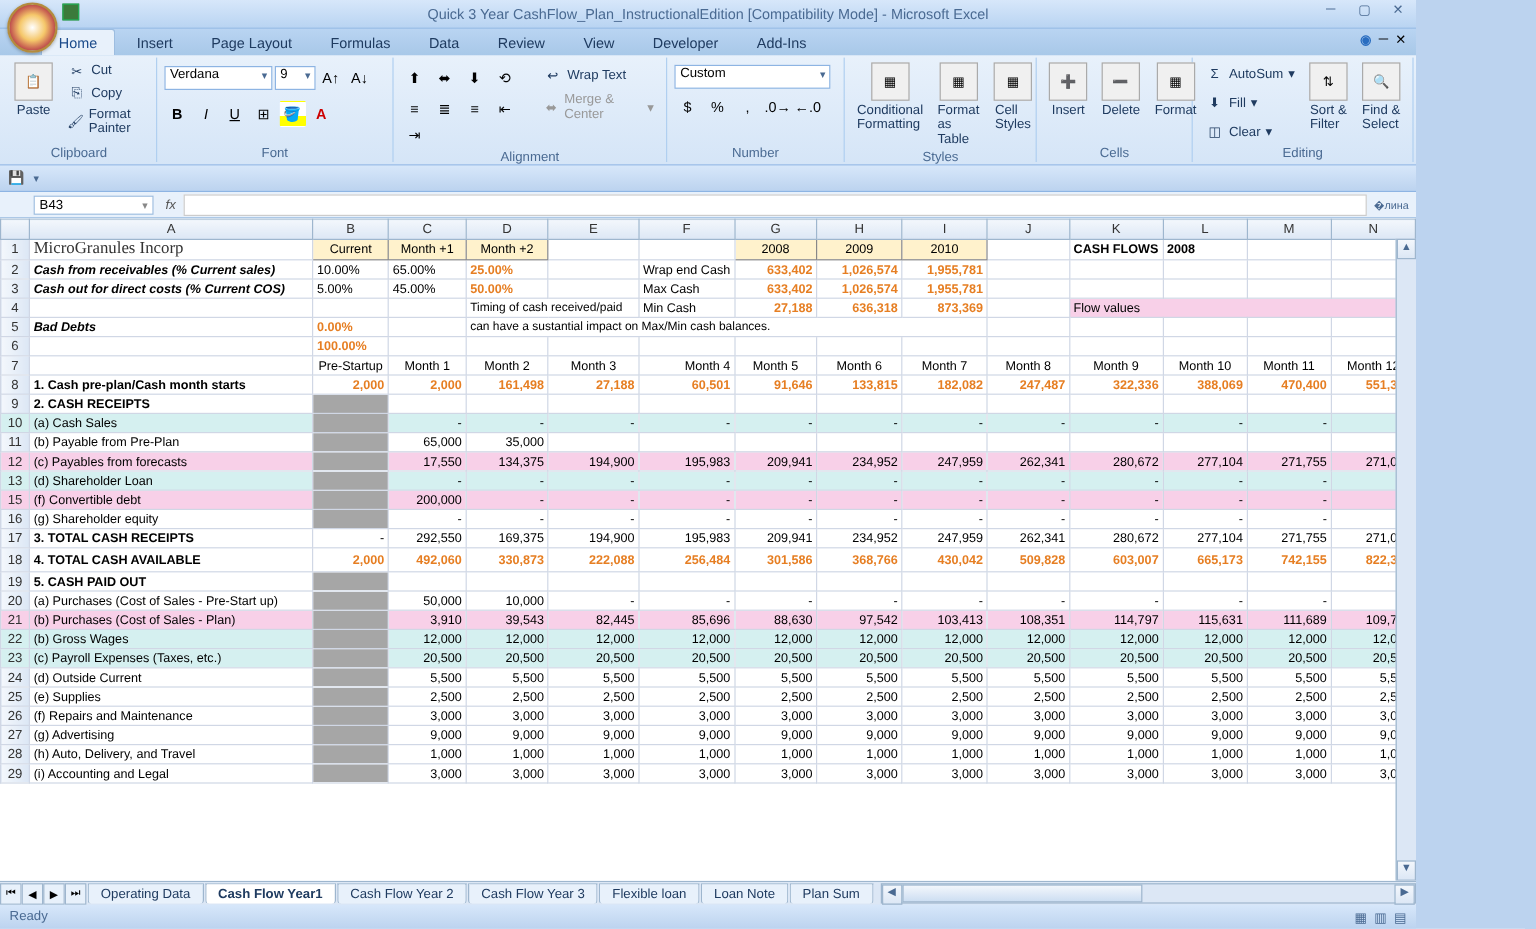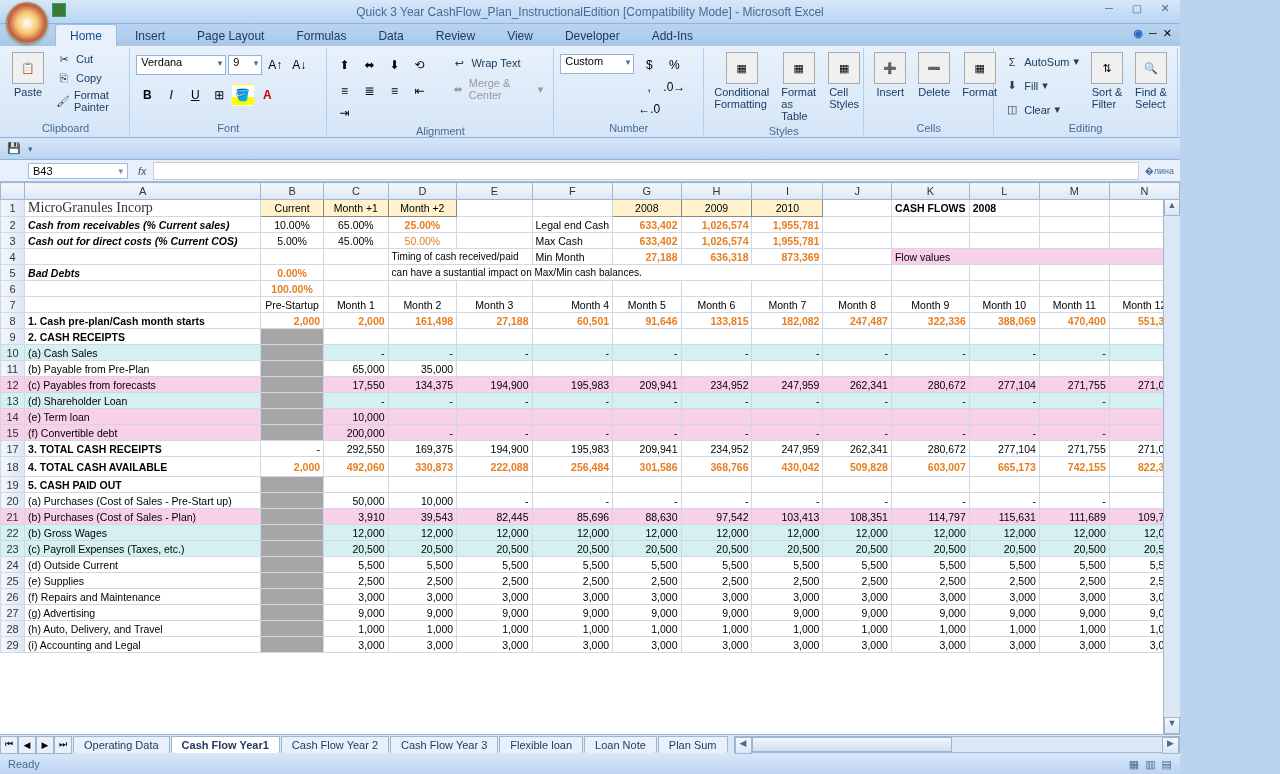--- a/index.html
+++ b/index.html
@@ -4,21 +4,21 @@
 <style>
 * { margin: 0; padding: 0; box-sizing: border-box; font-family: 'Segoe UI', Tahoma, sans-serif; }
 body { background: #bcd3ef; overflow: hidden; font-size: 11px; }
 .window { width: 1180px; height: 774px; display: flex; flex-direction: column; background: #cfe2f7; }
 .titlebar { height: 24px; background: linear-gradient(#d7e7fa, #b9d4f2); display: flex; align-items: center; position: relative; border-bottom: 1px solid #8db4e3; }
 .office-btn { width: 42px; height: 42px; border-radius: 50%; background: radial-gradient(#fff, #f5c76a 40%, #c0504d 70%); position: absolute; left: 6px; top: 2px; z-index: 20; border: 2px solid #b38b3e; box-shadow: 0 1px 3px rgba(0,0,0,0.3); }
 .qat { position: absolute; left: 52px; top: 3px; display: flex; gap: 4px; align-items: center; }
 .title-text { flex: 1; text-align: center; color: #4a6a92; font-size: 12px; }
 .win-controls { position: absolute; right: 4px; top: 2px; display: flex; gap: 6px; }
 .win-btn { width: 22px; height: 16px; color: #4a6a92; font-size: 11px; text-align: center; cursor: pointer; }
-.ribbon-tabs { height: 22px; display: flex; align-items: end; padding-left: 55px; gap: 4px; background: linear-gradient(#b9d4f2,#a8c8e8); position: relative; }
+.ribbon-tabs { height: 22px; display: flex; align-items: end; padding-left: 34px; gap: 4px; background: linear-gradient(#b9d4f2,#a8c8e8); position: relative; }
 .ribbon-tab { padding: 4px 14px 3px; font-size: 12px; color: #1f3b60; cursor: pointer; border-radius: 3px 3px 0 0; }
 .ribbon-tab.active { background: #e8f1fb; border: 1px solid #9dbde0; border-bottom: none; color: #1a4a8a; font-weight: 500; }
 .ribbon-help { position: absolute; right: 8px; top: 3px; display: flex; gap: 6px; }
 .ribbon { height: 92px; background: linear-gradient(#e8f1fb, #d5e5f7); border-bottom: 1px solid #8db4e3; display: flex; padding: 2px; }
 .ribbon-group { border-right: 1px solid #b0cff0; padding: 2px 6px 0; display: flex; flex-direction: column; justify-content: space-between; position: relative; }
 .group-content { display: flex; gap: 4px; flex: 1; }
 .group-label { text-align: center; font-size: 11px; color: #4a6a92; padding: 1px 0; }
 .big-btn { display: flex; flex-direction: column; align-items: center; padding: 2px 4px; gap: 2px; cursor: pointer; border-radius: 3px; }
 .big-btn-icon { width: 32px; height: 32px; background: #f0f0f0; border: 1px solid #aaa; display: flex; align-items: center; justify-content: center; }
 .big-btn-label { font-size: 11px; color: #1f3b60; line-height: 1.1; }
@@ -37,21 +37,21 @@
 .fx-label { font-style: italic; color: #555; }
 .fx-input { flex: 1; background: #fff; height: 18px; border: 1px solid #ccc; }
 .sheet-area { flex: 1; overflow: hidden; background: #fff; position: relative; }
 table.sheet { border-collapse: collapse; font-size: 10.5px; table-layout: fixed; }
 table.sheet th { background: linear-gradient(#f3f7fc,#dce7f5); border: 1px solid #9eb6ce; font-weight: normal; color: #333; height: 17px; font-size: 11px; }
 table.sheet td { border: 1px solid #d0d7e5; height: 16px; padding: 0 3px; white-space: nowrap; overflow: hidden; }
 .col-hdr { text-align: center; }
 .row-hdr { background: linear-gradient(90deg,#f3f7fc,#dce7f5); border: 1px solid #9eb6ce; text-align: center; width: 26px; height: 16px; font-size: 11px; color: #333; }
 .r-align { text-align: right; }
 .yellow-hdr { background: #fff2cc !important; border: 1px solid #888 !important; text-align: center; }
-.percent-cell { text-align: center; background: #fff; }
+.percent-cell { text-align: left; background: #fff; }
 .orange-cell { color: #e67e22; font-weight: bold; text-align: right; }
 .gray-cell { background: #a6a6a6 !important; }
 .cyan-row td { background: #d5f0f0; }
 .pink-row td { background: #f8d0e8; }
 .bold-label { font-weight: bold; font-style: italic; }
 .scroll-v { position: absolute; right: 0; top: 17px; bottom: 0; width: 17px; background: #dce7f5; border-left: 1px solid #9eb6ce; }
 .scroll-btn { height: 17px; background: linear-gradient(#f3f7fc,#dce7f5); border: 1px solid #9eb6ce; text-align: center; font-size: 9px; color: #4a6a92; cursor: pointer; }
 .tabs-row { height: 20px; background: #dce7f5; display: flex; align-items: center; border-top: 1px solid #9eb6ce; }
 .tab-nav { display: flex; }
 .tab-nav-btn { width: 18px; height: 18px; border: 1px solid #9eb6ce; background: #e8f1fb; font-size: 9px; display: flex; align-items: center; justify-content: center; cursor: pointer; }
@@ -170,21 +170,21 @@
               <span class="small-icon">↩</span>
               <span>Wrap Text</span>
             </div>
           <div class="small-btn" style="color:#999"><span class="small-icon">⬌</span><span>Merge &amp; Center</span> ▾</div>
         </div>
       </div>
       <div class="group-label">Alignment</div>
     </div>
 
     <div class="ribbon-group" style="width:150px">
-      <div style="display:flex;flex-direction:row;gap:4px;padding-top:4px">
+      <div style="display:flex;flex-direction:column;gap:4px;padding-top:4px">
         <div class="combo" style="width:130px">Custom</div>
         <div>
           <span class="tbtn">$</span>
           <span class="tbtn">%</span>
           <span class="tbtn">,</span>
           <span class="tbtn">.0→</span>
           <span class="tbtn">←.0</span>
         </div>
       </div>
       <div class="group-label">Number</div>
@@ -324,54 +324,54 @@
             <td></td>
             <td></td>
           </tr>
           <tr>
             <td class="row-hdr">2</td>
             <td class="bold-label">Cash from receivables (% Current sales)</td>
             <td class="percent-cell">10.00%</td>
             <td class="percent-cell">65.00%</td>
             <td class="percent-cell" style="color: rgb(230, 126, 34); font-weight: bold;">25.00%</td>
             <td></td>
-            <td>Legal end Cash</td>
+            <td>Wrap end Cash</td>
             <td class="orange-cell">633,402</td>
             <td class="orange-cell">1,026,574</td>
             <td class="orange-cell">1,955,781</td>
             <td></td>
             <td></td>
             <td></td>
             <td></td>
             <td></td>
           </tr>
           <tr>
             <td class="row-hdr">3</td>
             <td class="bold-label">Cash out for direct costs (% Current COS)</td>
             <td class="percent-cell">5.00%</td>
             <td class="percent-cell">45.00%</td>
-            <td class="percent-cell" style="color: rgb(230, 126, 34); font-weight: normal; margin-left: 33px;">50.00%</td>
+            <td class="percent-cell" style="color: rgb(230, 126, 34); font-weight: bold; margin-left: 33px;">50.00%</td>
             <td></td>
             <td>Max Cash</td>
             <td class="orange-cell">633,402</td>
             <td class="orange-cell">1,026,574</td>
             <td class="orange-cell">1,955,781</td>
             <td></td>
             <td></td>
             <td></td>
             <td></td>
             <td></td>
           </tr>
           <tr>
             <td class="row-hdr">4</td>
             <td></td>
             <td></td>
             <td></td>
             <td colspan="2" style="font-size: 10px;">Timing of cash received/paid</td>
-            <td>Min Month</td>
+            <td>Min Cash</td>
             <td class="orange-cell">27,188</td>
             <td class="orange-cell">636,318</td>
             <td class="orange-cell">873,369</td>
             <td></td>
             <td colspan="4" style="background: rgb(248, 208, 232); margin-top: 44px;">Flow values</td>
           </tr>
           <tr>
             <td class="row-hdr">5</td>
             <td class="bold-label">Bad Debts</td>
             <td class="percent-cell" style="color: rgb(230, 126, 34); font-weight: bold;">0.00%</td>
@@ -513,41 +513,41 @@
             <td class="r-align">-</td>
             <td class="r-align">-</td>
             <td class="r-align">-</td>
             <td class="r-align">-</td>
             <td class="r-align">-</td>
             <td class="r-align">-</td>
             <td class="r-align">-</td>
             <td class="r-align">-</td>
           </tr>
           <tr class="pink-row">
-            <td class="row-hdr">14</td>
-            <td>   (e) Term loan</td>
-            <td class="gray-cell"></td>
-            <td class="r-align">10,000</td>
-            <td class="r-align"></td>
-            <td class="r-align"></td>
-            <td class="r-align"></td>
-            <td class="r-align"></td>
-            <td class="r-align"></td>
-            <td class="r-align"></td>
-            <td class="r-align"></td>
-            <td class="r-align"></td>
-            <td class="r-align"></td>
-            <td class="r-align"></td>
-            <td class="r-align"></td>
-          </tr>
-          <tr class="pink-row">
             <td class="row-hdr">15</td>
             <td>   (f) Convertible debt</td>
             <td class="gray-cell"></td>
             <td class="r-align">200,000</td>
+            <td class="r-align">-</td>
+            <td class="r-align">-</td>
+            <td class="r-align">-</td>
+            <td class="r-align">-</td>
+            <td class="r-align">-</td>
+            <td class="r-align">-</td>
+            <td class="r-align">-</td>
+            <td class="r-align">-</td>
+            <td class="r-align">-</td>
+            <td class="r-align">-</td>
+            <td class="r-align">-</td>
+          </tr>
+          <tr>
+            <td class="row-hdr">16</td>
+            <td>   (g) Shareholder equity</td>
+            <td class="gray-cell"></td>
+            <td class="r-align">-</td>
             <td class="r-align">-</td>
             <td class="r-align">-</td>
             <td class="r-align">-</td>
             <td class="r-align">-</td>
             <td class="r-align">-</td>
             <td class="r-align">-</td>
             <td class="r-align">-</td>
             <td class="r-align">-</td>
             <td class="r-align">-</td>
             <td class="r-align">-</td>

